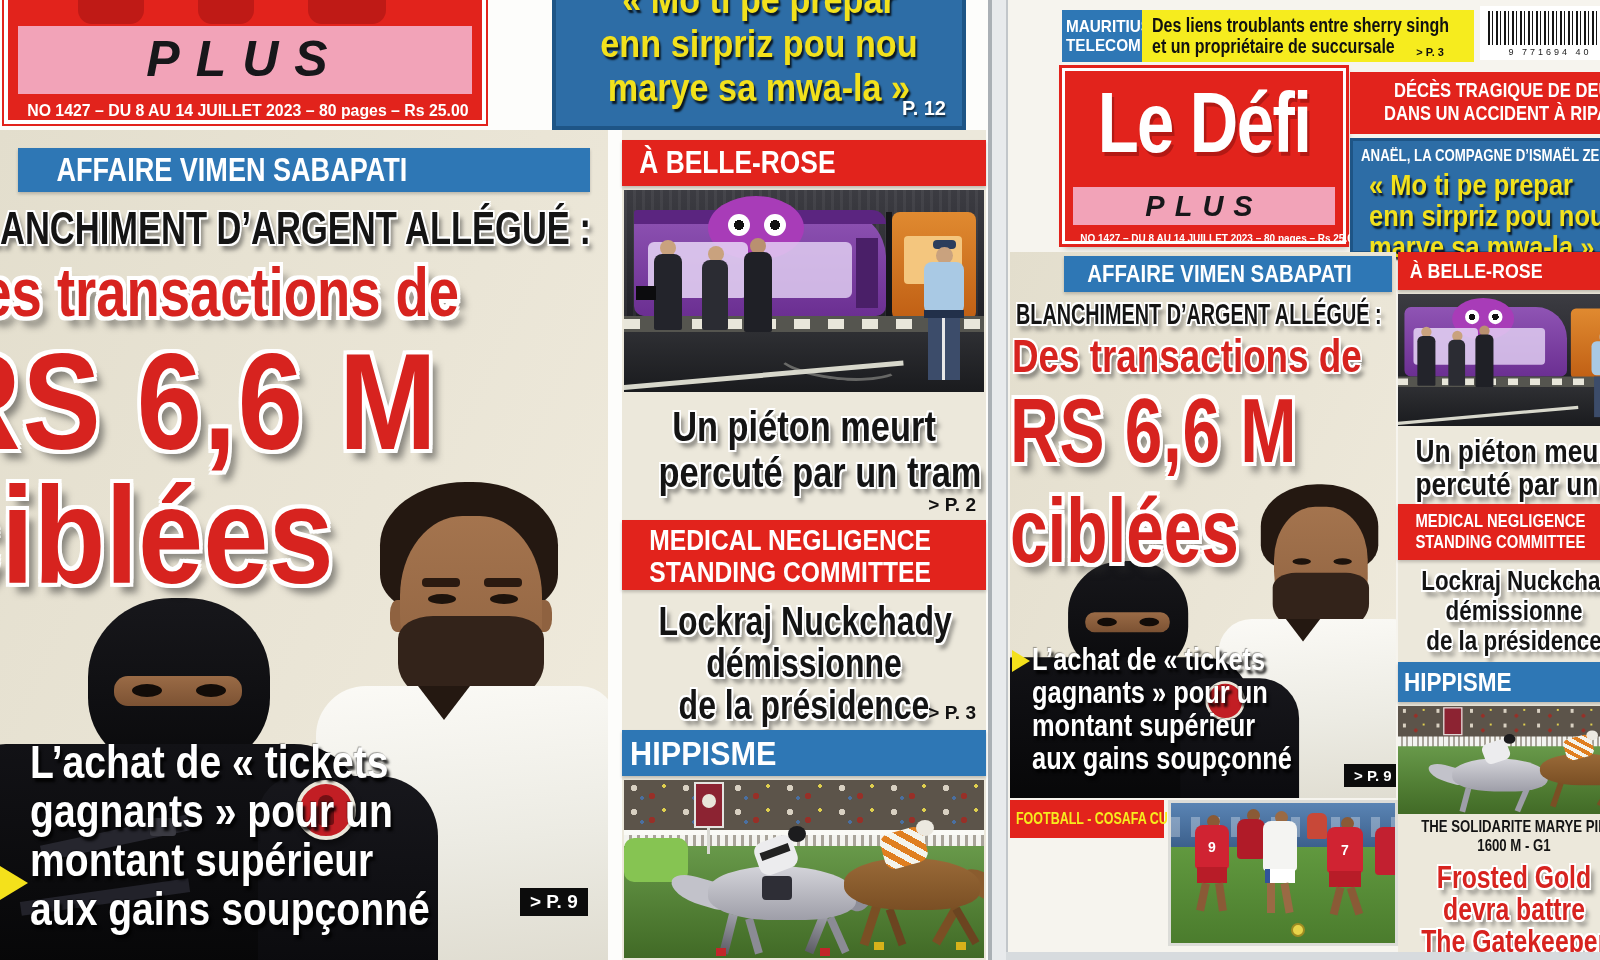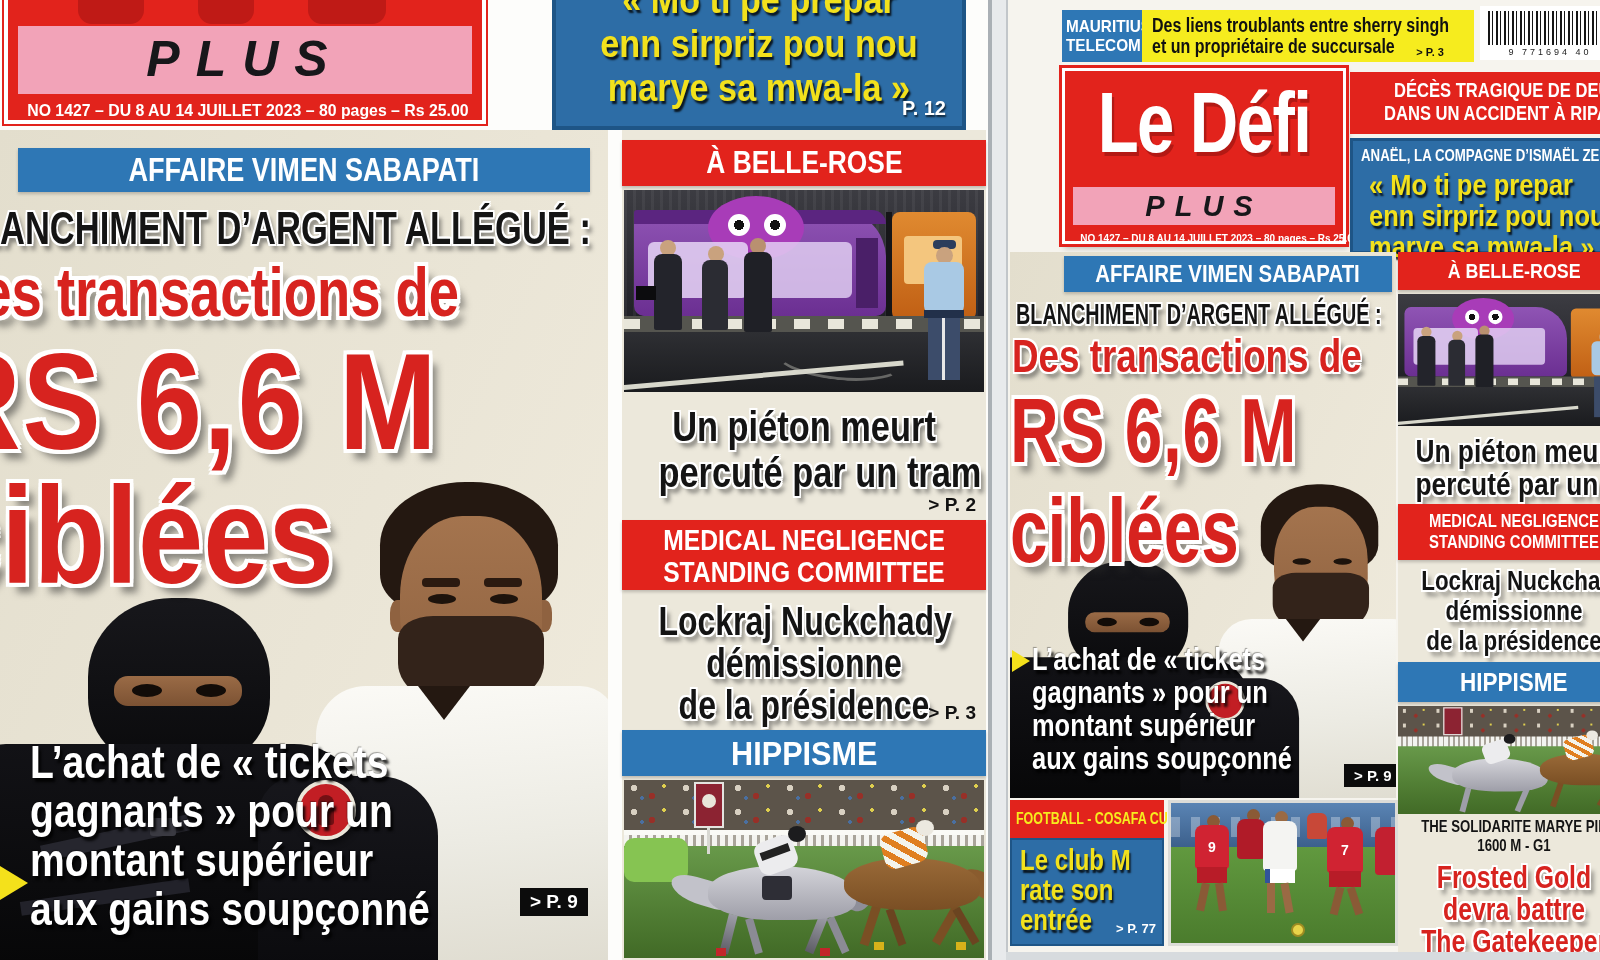--- a/index.html
+++ b/index.html
@@ -11,21 +11,21 @@
 .cline{left:0;width:100%;text-align:center;transform-origin:center top;}
 .lline{transform-origin:left top;}
 .redh{color:#d7231f;}
 .blkh{color:#141414;}
 .wsub{color:#fff;text-shadow:3px 4px 3px rgba(0,0,0,.85),-1px -1px 1px rgba(0,0,0,.35);}
 .ytxt{color:#f2e11c;text-shadow:2px 3px 2px rgba(0,0,0,.8);}
 .outw{text-shadow:-2px -2px 0 #fff,2px -2px 0 #fff,-2px 2px 0 #fff,2px 2px 0 #fff,0 -2px 0 #fff,0 2px 0 #fff,-2px 0 0 #fff,2px 0 0 #fff,5px 6px 5px rgba(50,50,50,.55);}
 .outwL{text-shadow:-4px -4px 0 #fff,4px -4px 0 #fff,-4px 4px 0 #fff,4px 4px 0 #fff,0 -4px 0 #fff,0 4px 0 #fff,-4px 0 0 #fff,4px 0 0 #fff,9px 10px 8px rgba(40,40,40,.5);}
 .prefbox{position:absolute;background:#0c0c0c;color:#fff;font-weight:bold;padding:3px 10px;white-space:nowrap;}
 .preftxt{position:absolute;color:#111;font-weight:bold;white-space:nowrap;}
-.band{position:absolute;box-shadow:0 2px 3px rgba(0,0,0,.2);text-align:center;}
+.band{position:absolute;box-shadow:0 2px 3px rgba(0,0,0,.2);text-align:left;}
 .bandtxt{display:inline-block;color:#fff;font-weight:bold;white-space:nowrap;}
 .red{background:#e2231c;}
 .blue{background:#2e77b5;}
 </style>
 </head>
 <body>
 
 <div class="b" style="left:0;top:0;width:1000px;height:960px;background:#fdfdfb;overflow:hidden;">
 
   <div class="b" style="left:4px;top:-66px;width:482px;height:190px;background:#e2231c;border:4px solid #fff;box-shadow:0 0 0 2px #e2231c;">
@@ -254,26 +254,20 @@
     <div class="line lline wsub" style="left:22px;top:392px;font-size:31px;transform:scaleX(.82);">L’achat de « tickets</div>
     <div class="line lline wsub" style="left:22px;top:425px;font-size:31px;transform:scaleX(.82);">gagnants » pour un</div>
     <div class="line lline wsub" style="left:22px;top:458px;font-size:31px;transform:scaleX(.82);">montant supérieur</div>
     <div class="line lline wsub" style="left:22px;top:491px;font-size:31px;transform:scaleX(.82);">aux gains soupçonné</div>
     <div class="prefbox" style="left:334px;top:512px;font-size:15px;">&gt; P. 9</div>
   </div>
 
   <div class="b red" style="left:2px;top:800px;width:154px;height:38px;">
     <span class="line lline" style="left:6px;top:0;font-size:16px;line-height:38px;color:#f6ec1e;transform:scaleX(.78);">FOOTBALL - COSAFA CUP</span>
   </div>
-  <div class="b" style="left:2px;top:838px;width:154px;height:108px;background:#2d6da6;border:2px solid #1e5586;">
-    <div class="line lline ytxt" style="left:8px;top:4px;font-size:30px;transform:scaleX(.8);">Le club M</div>
-    <div class="line lline ytxt" style="left:8px;top:34px;font-size:30px;transform:scaleX(.8);">rate son</div>
-    <div class="line lline ytxt" style="left:8px;top:64px;font-size:30px;transform:scaleX(.8);">entrée</div>
-    <div class="line" style="right:6px;top:82px;font-size:13px;color:#fff;">&gt; P. 77</div>
-  </div>
   <div class="b" style="left:160px;top:800px;width:230px;height:146px;border:3px solid #dcdcd8;background:#4b7c2d;overflow:hidden;">
     <div class="b" style="left:0;top:0;width:224px;height:44px;background:linear-gradient(180deg,#5a84b4,#3c608c);"></div>
     <div class="b" style="left:0;top:14px;width:224px;height:20px;background:repeating-linear-gradient(90deg,rgba(255,255,255,.5) 0 9px,transparent 9px 20px);opacity:.6;"></div>
     <div class="b" style="left:0;top:44px;width:224px;height:96px;background:linear-gradient(180deg,#61993f,#4b7c2d);"></div>
     <div class="b" style="left:136px;top:10px;width:20px;height:26px;background:#c84838;border-radius:6px 6px 2px 2px;"></div>
     <div class="b" style="left:36px;top:12px;width:13px;height:13px;border-radius:50%;background:#8a5a36;"></div>
     <div class="b" style="left:24px;top:22px;width:34px;height:44px;background:#d02332;border-radius:8px 8px 4px 4px;text-align:center;">
       <span style="color:#fff;font-weight:bold;font-size:14px;line-height:44px;">9</span>
     </div>
     <div class="b" style="left:26px;top:64px;width:30px;height:16px;background:#b81c28;"></div>

